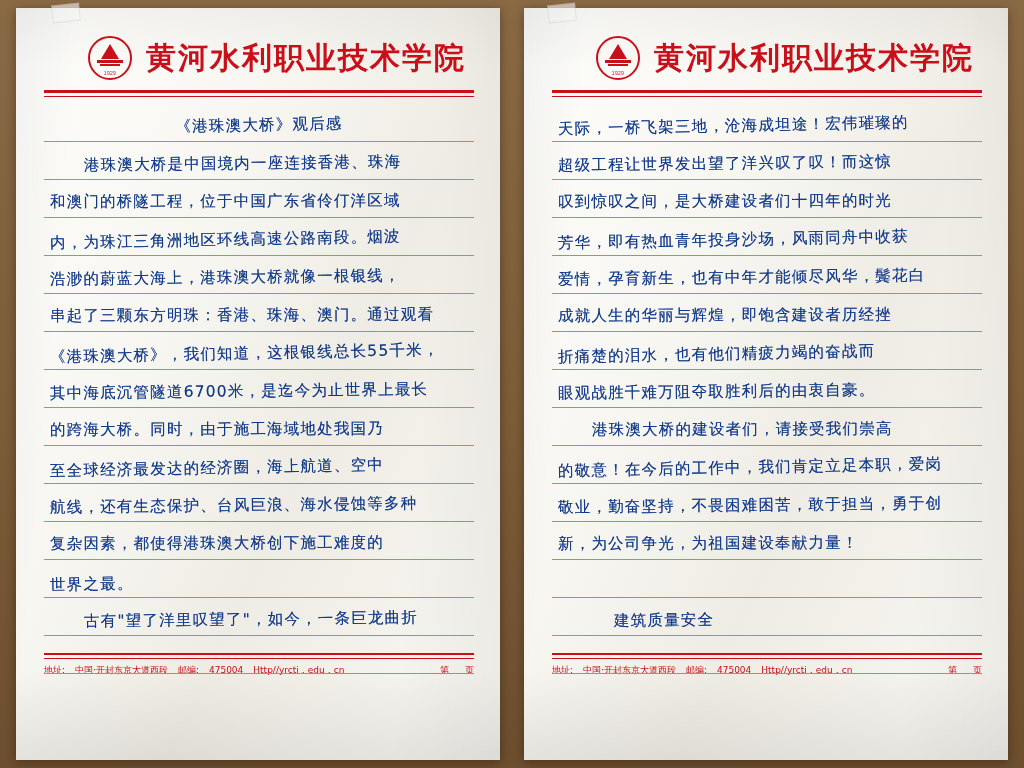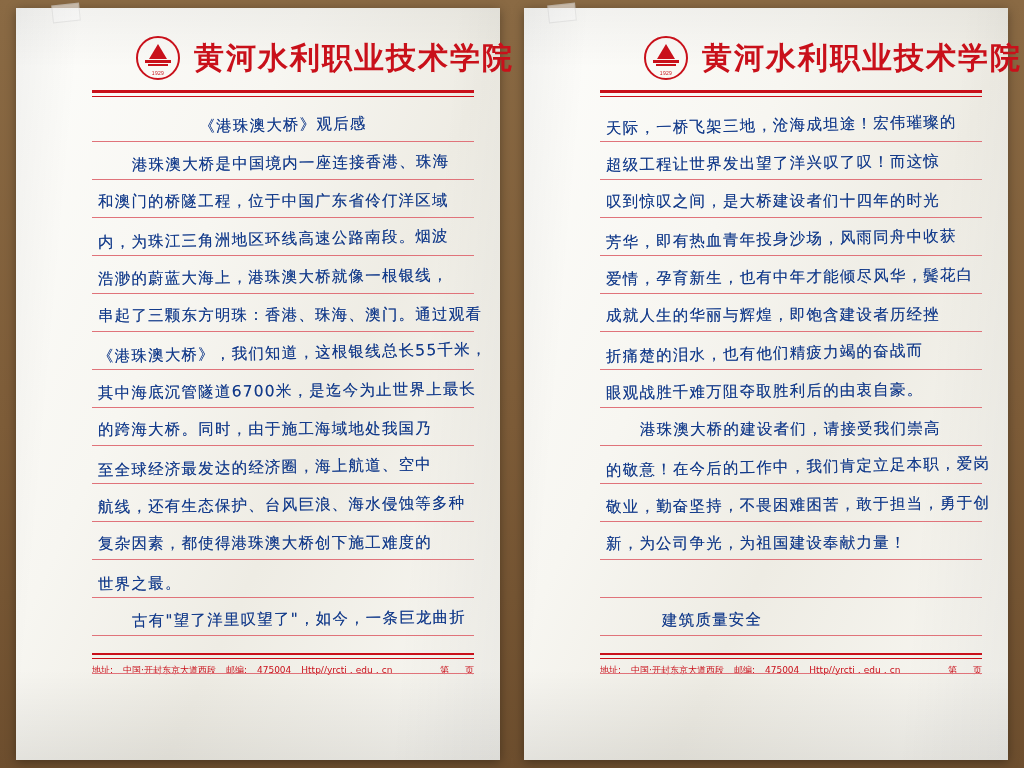--- a/index.html
+++ b/index.html
@@ -35,21 +35,21 @@
     pointer-events:none;
   }
   .tape{
     position:absolute;top:-4px;width:26px;height:16px;
     background:rgba(255,255,255,0.55);
     border:1px solid rgba(0,0,0,0.07);
     transform:rotate(-6deg);
   }
 
   .inner{
-    position:absolute;left:28px;right:26px;top:22px;bottom:20px;margin-left:48px;
+    position:absolute;left:28px;right:26px;top:22px;bottom:20px;
   }
 
   
   .head{
     display:flex;align-items:center;gap:14px;
     padding-left:44px;
     height:56px;
   }
   .logo{
     width:40px;height:40px;border-radius:50%;

